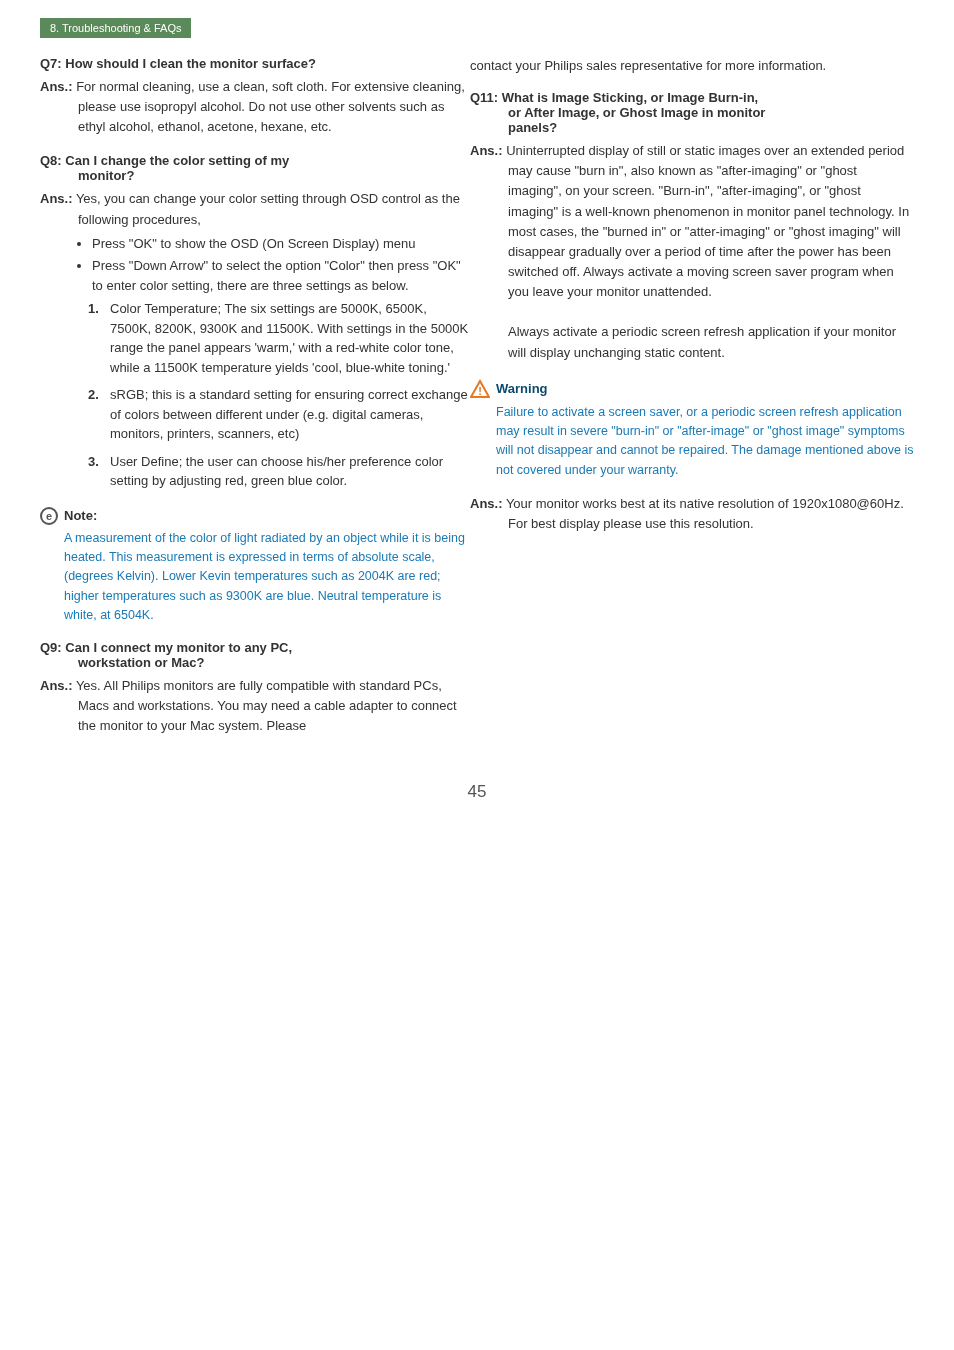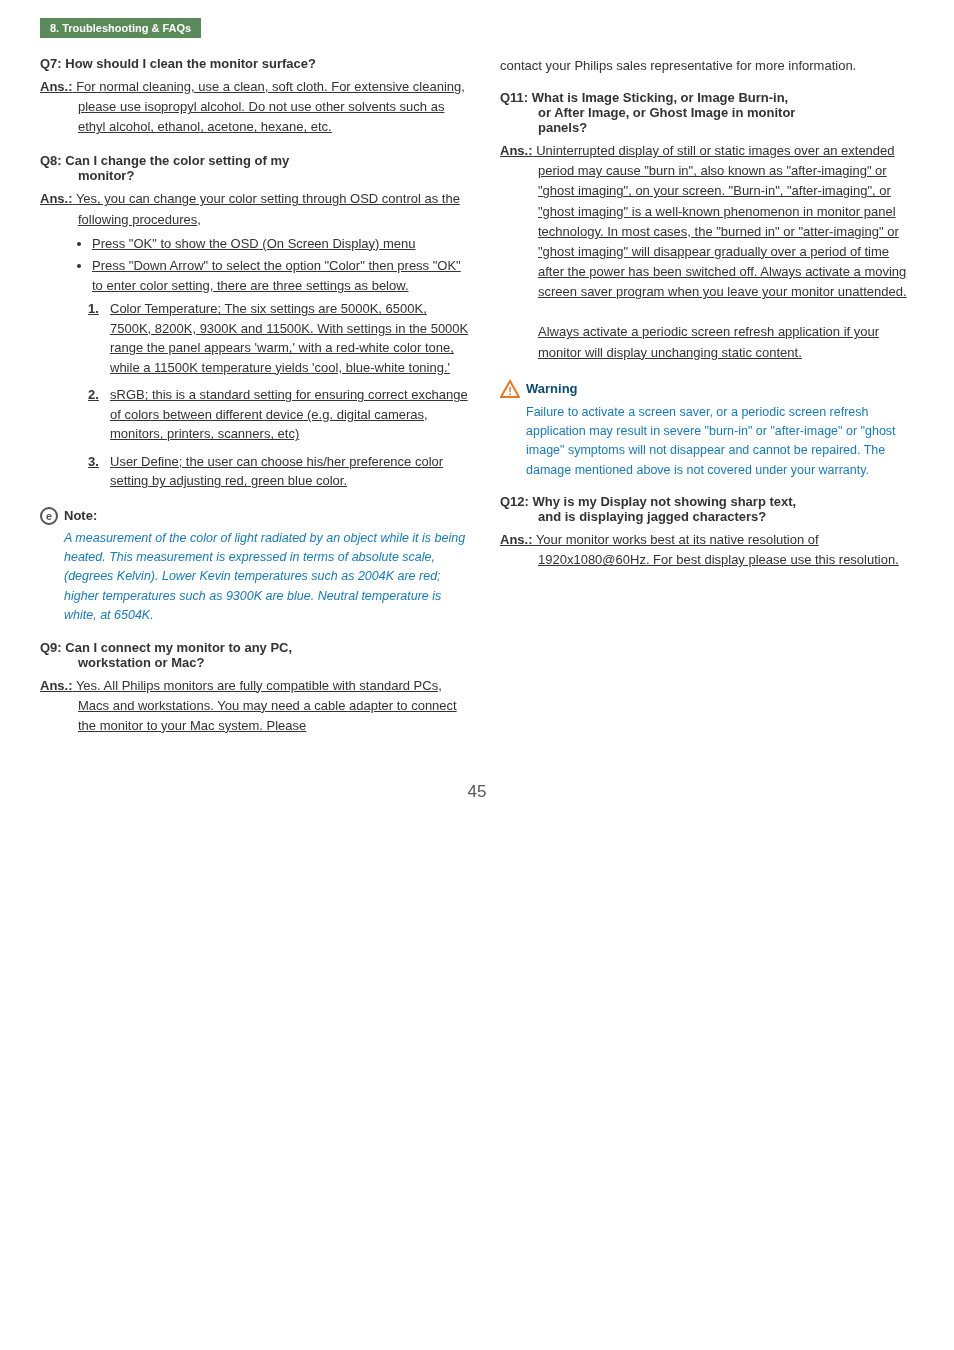--- a/index.html
+++ b/index.html
@@ -19,46 +19,43 @@
       padding: 18px 40px 40px 40px;
       position: relative;
     }
     .tab-bar {
       background: #5a8a5a;
       color: #fff;
       font-size: 11px;
       padding: 4px 10px;
       margin-bottom: 18px;
       display: inline-block;
-      font-weight: bold;
     }
     .two-col {
       display: flex;
-      gap: 30px;
     }
     .col-left {
       width: 430px;
       flex-shrink: 0;
     }
     .col-right {
       flex: 1;
     }
     .qa-block {
       margin-bottom: 16px;
     }
     .question {
       font-weight: bold;
       font-size: 13px;
       margin-bottom: 6px;
     }
     .answer {
       font-size: 13px;
       line-height: 1.55;
       padding-left: 38px;
-      text-decoration: underline;
     }
     .answer .ans-label {
       font-weight: bold;
       margin-left: -38px;
       display: inline;
     }
     .bullet-list {
       list-style: disc;
       margin-left: 14px;
       margin-top: 4px;
@@ -108,21 +105,20 @@
       font-weight: bold;
       font-size: 11px;
       color: #555;
       flex-shrink: 0;
     }
     .note-text {
       color: #1a7ab5;
       font-size: 12.5px;
       line-height: 1.55;
       padding-left: 24px;
-      font-style: italic;
     }
     .warning-box {
       margin-top: 10px;
       margin-bottom: 14px;
     }
     .warning-header {
       display: flex;
       align-items: center;
       gap: 6px;
       font-weight: bold;
@@ -185,21 +181,21 @@
             <li>Press "OK" to show the OSD (On Screen Display) menu</li>
             <li>Press "Down Arrow" to select the option "Color" then press "OK" to enter color setting, there are three settings as below.</li>
           </ul>
           <ol class="numbered-list" style="padding-left:10px;">
             <li>
               <span class="num">1.</span>
               <span>Color Temperature; The six settings are 5000K, 6500K, 7500K, 8200K, 9300K and 11500K. With settings in the 5000K range the panel appears 'warm,' with a red-white color tone, while a 11500K temperature yields 'cool, blue-white toning.'</span>
             </li>
             <li>
               <span class="num">2.</span>
-              <span>sRGB; this is a standard setting for ensuring correct exchange of colors between different device (e.g. digital cameras, monitors, printers, scanners, etc)</span>
+              <span>sRGB; this is a standard setting for ensuring correct exchange of colors between different under (e.g. digital cameras, monitors, printers, scanners, etc)</span>
             </li>
             <li>
               <span class="num">3.</span>
               <span>User Define; the user can choose his/her preference color setting by adjusting red, green blue color.</span>
             </li>
           </ol>
         </div>
       </div>
 
       <div class="note-box">
@@ -251,24 +247,20 @@
               <polygon points="10,2 19,18 1,18" fill="none" stroke="#e87722" stroke-width="2"></polygon>
               <text x="10" y="16" text-anchor="middle" font-size="11" font-weight="bold" fill="#e87722">!</text>
             </svg>
           </div>
           <span style="color:#0c4a6e; font-weight:bold;">Warning</span>
         </div>
         <div class="warning-text">Failure to activate a screen saver, or a periodic screen refresh application may result in severe "burn-in" or "after-image" or "ghost image" symptoms will not disappear and cannot be repaired. The damage mentioned above is not covered under your warranty.</div>
       </div>
 
       <div class="qa-block">
-        <div class="question">
-          <span>Q12: Why is my Display not showing sharp text,</span><br>
-          <span style="padding-left:38px;">and is displaying jagged characters?</span>
-        </div>
         <div class="answer">
           <span class="ans-label">Ans.:</span>
           <span>Your monitor works best at its native resolution of 1920x1080@60Hz. For best display please use this resolution.</span>
         </div>
       </div>
 
     </div>
   </div>
 
   <div class="page-number">45</div>

